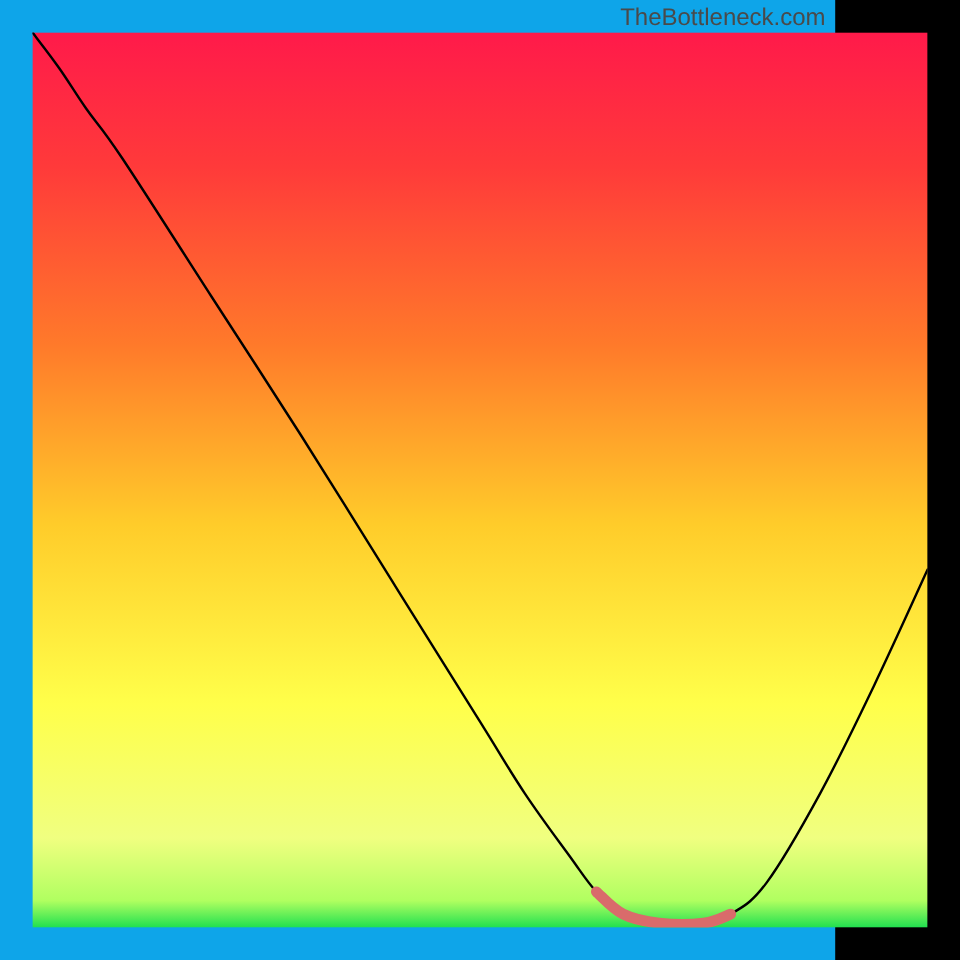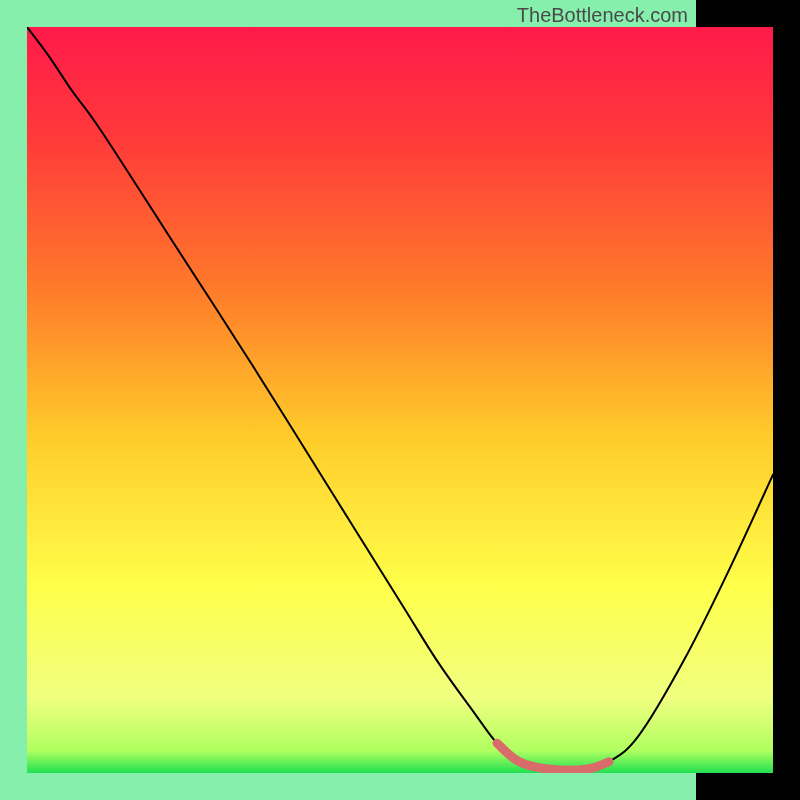--- a/index.html
+++ b/index.html
@@ -1,17 +1,17 @@
 <!DOCTYPE html>
 <html><head>
 <meta charset="utf-8">
 <style>
   * { margin: 0; padding: 0; box-sizing: border-box; }
   body { width: 800px; height: 800px; overflow: hidden; background: #000; font-family: Arial, sans-serif; }
-  .container { position: relative; width: 696px; height: 800px; background: #86efac; }
+  .container { position: relative; width: 696px; height: 800px; background: #0ea5e9; }
   .watermark { position: absolute; top: 4px; right: 8px; color: #4a4a4a; font-size: 20px; font-weight: 500; font-family: Arial, sans-serif; z-index: 10; }
   .plot-area { position: absolute; left: 27px; top: 27px; width: 746px; height: 746px; }
   svg { display: block; }
 </style>
 </head>
 <body>
 
 <div class="container">
   <div class="watermark">TheBottleneck.com</div>
   <div class="plot-area">

